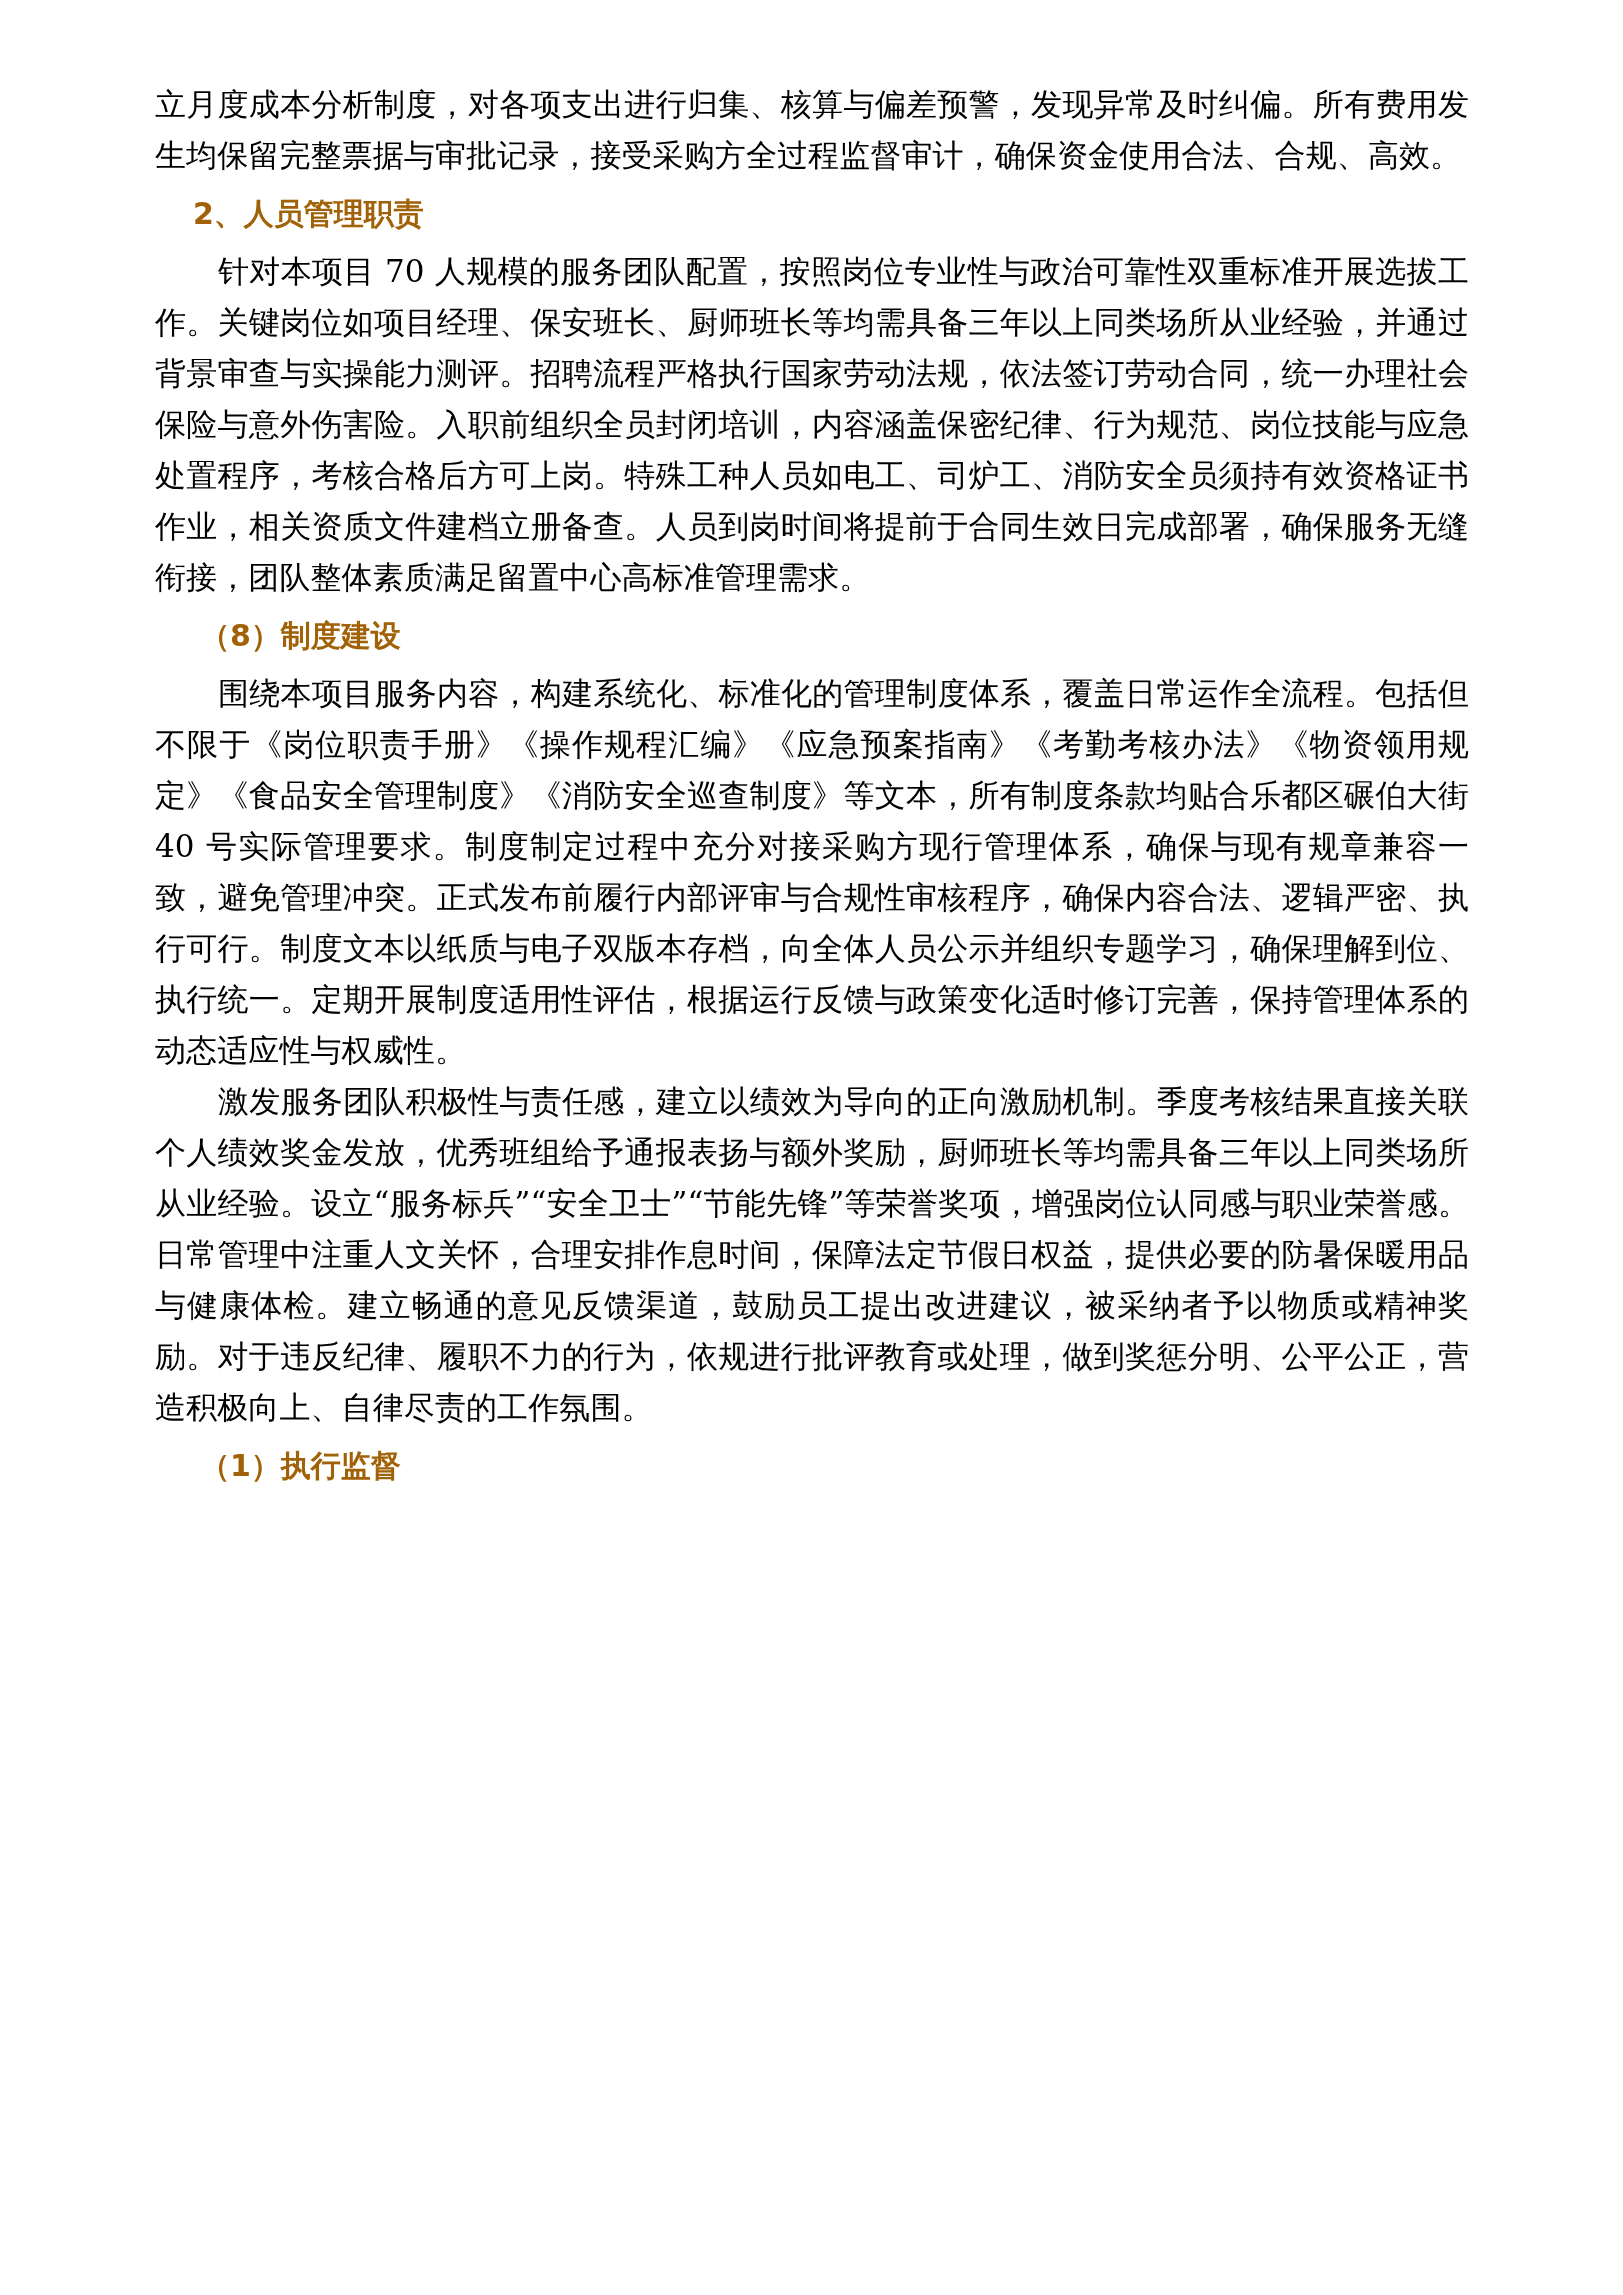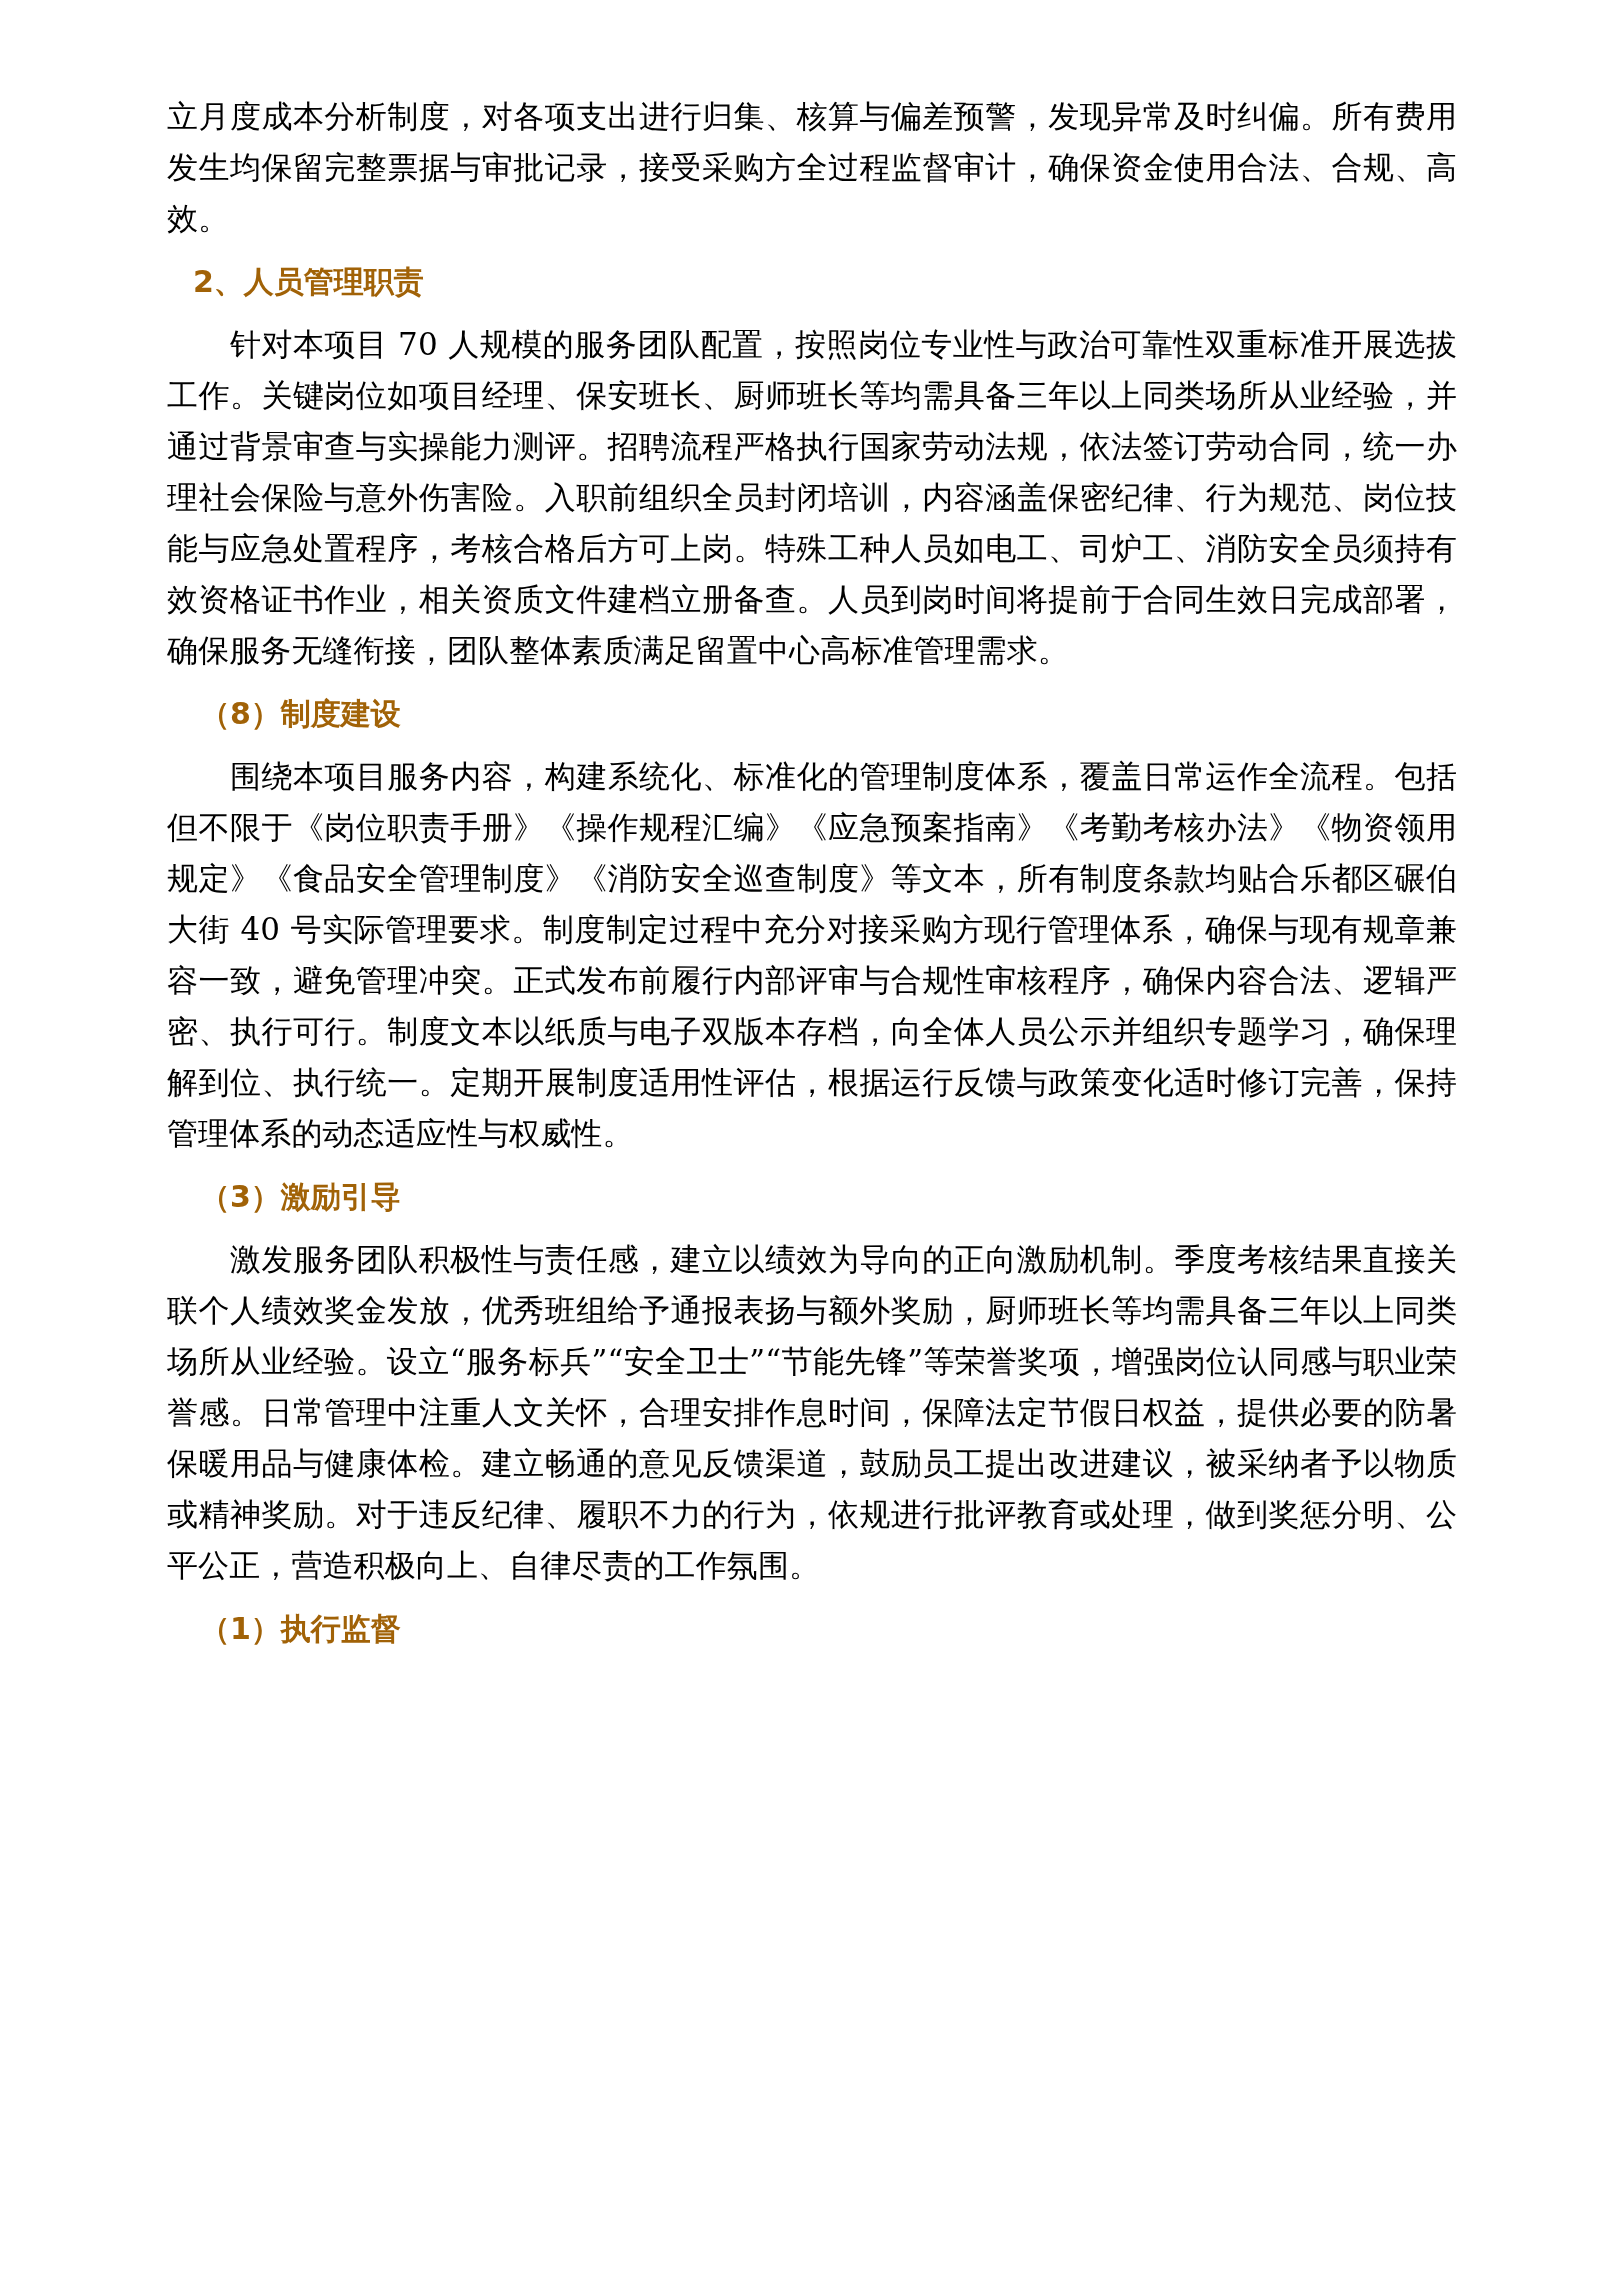--- a/index.html
+++ b/index.html
@@ -24,21 +24,21 @@
 
   
   .para {
     font-family: "DejaVu Serif", "Liberation Serif", serif;
     font-size: 31px;
     line-height: 51px;
     color: #000000;
     text-align: justify;
     text-justify: inter-ideograph;
     text-indent: 0;
-    margin: 12px;
+    margin: 0;
     letter-spacing: 0.1px;
     word-break: break-all;
     white-space: pre-wrap;
   }
   .para.indent {
     text-indent: 63px;
   }
   .para.noindent {
     text-indent: 0;
   }
@@ -66,21 +66,20 @@
 
     <p class="heading lvl1">2、人员管理职责</p>
 
 
     <p class="para indent">针对本项目 70 人规模的服务团队配置，按照岗位专业性与政治可靠性双重标准开展选拔工作。关键岗位如项目经理、保安班长、厨师班长等均需具备三年以上同类场所从业经验，并通过背景审查与实操能力测评。招聘流程严格执行国家劳动法规，依法签订劳动合同，统一办理社会保险与意外伤害险。入职前组织全员封闭培训，内容涵盖保密纪律、行为规范、岗位技能与应急处置程序，考核合格后方可上岗。特殊工种人员如电工、司炉工、消防安全员须持有效资格证书作业，相关资质文件建档立册备查。人员到岗时间将提前于合同生效日完成部署，确保服务无缝衔接，团队整体素质满足留置中心高标准管理需求。</p>
 
     <p class="heading lvl2">（8）制度建设</p>
 
     <p class="para indent">围绕本项目服务内容，构建系统化、标准化的管理制度体系，覆盖日常运作全流程。包括但不限于《岗位职责手册》《操作规程汇编》《应急预案指南》《考勤考核办法》《物资领用规定》《食品安全管理制度》《消防安全巡查制度》等文本，所有制度条款均贴合乐都区碾伯大街 40 号实际管理要求。制度制定过程中充分对接采购方现行管理体系，确保与现有规章兼容一致，避免管理冲突。正式发布前履行内部评审与合规性审核程序，确保内容合法、逻辑严密、执行可行。制度文本以纸质与电子双版本存档，向全体人员公示并组织专题学习，确保理解到位、执行统一。定期开展制度适用性评估，根据运行反馈与政策变化适时修订完善，保持管理体系的动态适应性与权威性。</p>
 
-    <p class="heading lvl2">（3）激励引导</p>
 
     <p class="para indent">激发服务团队积极性与责任感，建立以绩效为导向的正向激励机制。季度考核结果直接关联个人绩效奖金发放，优秀班组给予通报表扬与额外奖励，厨师班长等均需具备三年以上同类场所从业经验。设立“服务标兵”“安全卫士”“节能先锋”等荣誉奖项，增强岗位认同感与职业荣誉感。日常管理中注重人文关怀，合理安排作息时间，保障法定节假日权益，提供必要的防暑保暖用品与健康体检。建立畅通的意见反馈渠道，鼓励员工提出改进建议，被采纳者予以物质或精神奖励。对于违反纪律、履职不力的行为，依规进行批评教育或处理，做到奖惩分明、公平公正，营造积极向上、自律尽责的工作氛围。</p>
 
 
     <p class="heading lvl2">（1）执行监督</p>
 
   </div>
 </div>
 
 

